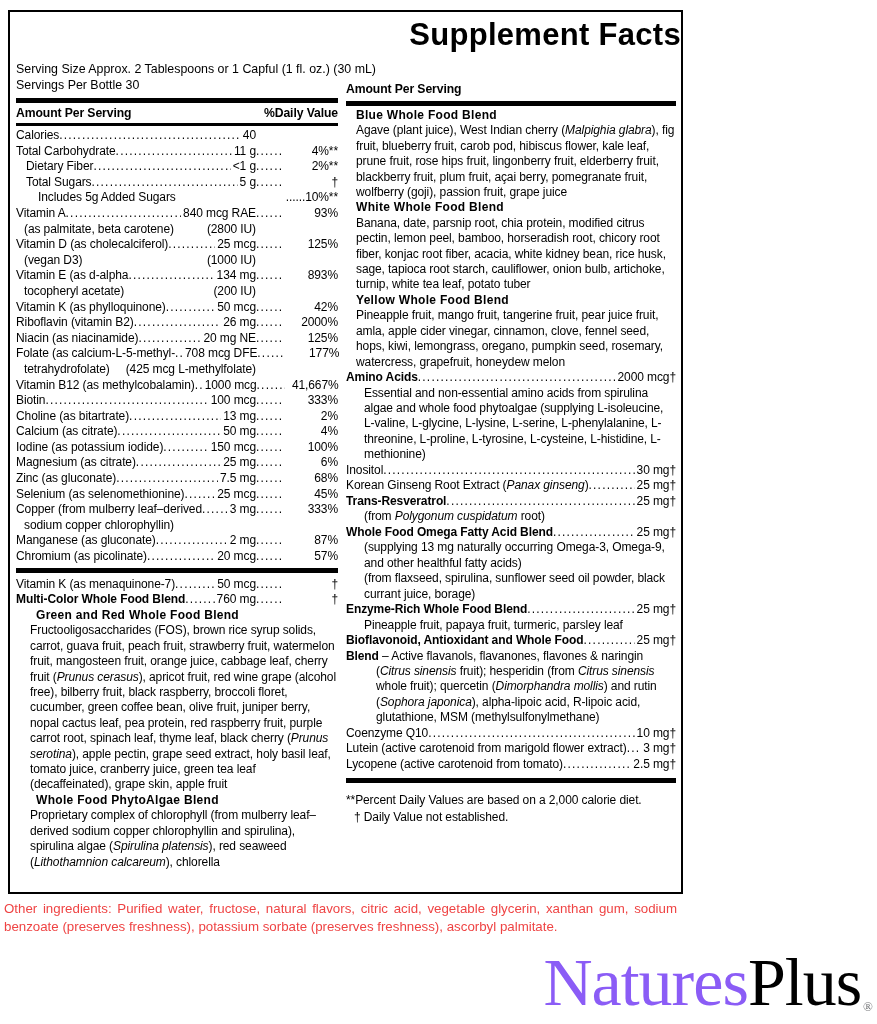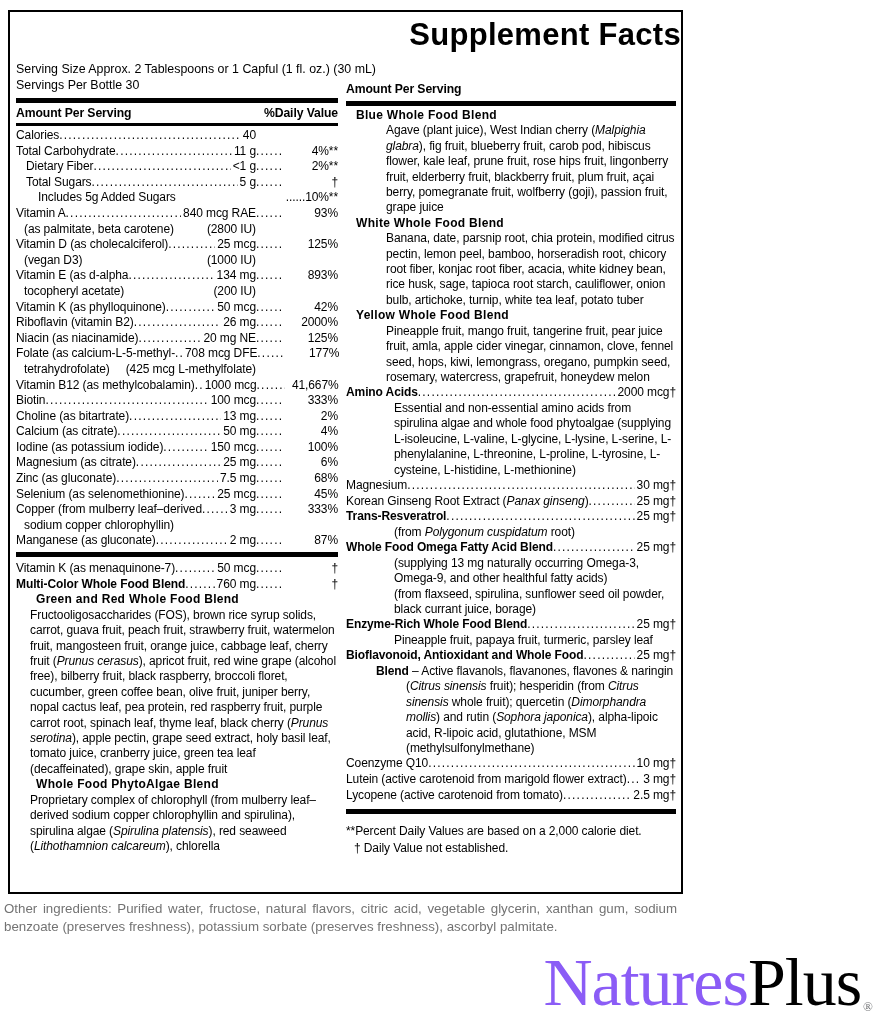--- a/index.html
+++ b/index.html
@@ -24,27 +24,27 @@
   .ld{flex:1 1 auto;min-width:8px;overflow:hidden;white-space:nowrap;}
   .ld2{flex:0 0 28px;overflow:hidden;white-space:nowrap;}
   .ld::after,.ld2::after{content:"..........................................................................................................";letter-spacing:1.2px;font-weight:normal;}
   .off::after{content:"";}
   .amt{white-space:nowrap;margin-left:2px;}
   .dvv{flex:0 0 54px;text-align:right;white-space:nowrap;}
   .dvv.auto{flex:0 0 auto;min-width:54px;text-align:right;}
   .lh{font-weight:bold;padding-left:20px;letter-spacing:.3px;line-height:15.6px;}
   .lp{padding-left:14px;line-height:15.4px;}
   .rh{font-weight:bold;padding-left:10px;letter-spacing:.3px;line-height:15.4px;}
-  .rp{padding-left:10px;line-height:15.4px;margin-left:30px;}
+  .rp{padding-left:10px;line-height:15.4px;}
   .rp.pind{padding-left:18px;}
   .rp.hang{padding-left:30px;text-indent:-30px;}
   #footnotes{margin-top:9px;font-size:12px;}
   .fn{line-height:16.5px;}
   .fn.pad{padding-left:8px;}
-  #other{position:absolute;left:4px;top:900px;width:673px;font-size:13.3px;line-height:17.5px;text-align:justify;color:#737373;}
+  #other{position:absolute;left:4px;top:900px;width:673px;font-size:13.3px;line-height:17.5px;text-align:justify;color:#ef4444;}
   #logo{position:absolute;right:4px;top:948px;display:flex;align-items:flex-end;
         font-family:"Liberation Serif",serif;font-size:68px;line-height:1;letter-spacing:-1px;}
   .logo-reg{font-size:13px;letter-spacing:0;padding:0 0 3px 2px;}
 </style>
 </head>
 <body>
 
 <div id="page">
   <div id="panel">
     <div id="title">Supplement Facts</div>
@@ -242,20 +242,27 @@
             <span class="amt"></span>
             <span class="ld2 off"></span>
             <span class="dvv"></span>
           </div>
           <div class="rw">
             <span class="nm">Manganese (as gluconate)</span>
             <span class="ld"></span>
             <span class="amt">2 mg</span>
             <span class="ld2"></span>
             <span class="dvv">87%</span>
+          </div>
+          <div class="rw">
+            <span class="nm">Chromium (as picolinate)</span>
+            <span class="ld"></span>
+            <span class="amt">20 mcg</span>
+            <span class="ld2"></span>
+            <span class="dvv">57%</span>
           </div>
         </div>
       <div id="lbar2" class="bar5"></div>
       <div id="left-rows2">
           <div class="rw">
             <span class="nm">Vitamin K (as menaquinone-7)</span>
             <span class="ld"></span>
             <span class="amt">50 mcg</span>
             <span class="ld2"></span>
             <span class="dvv">†</span>
@@ -284,21 +291,21 @@
           <div class="rp">Banana, date, parsnip root, chia protein, modified citrus pectin, lemon peel, bamboo, horseradish root, chicory root fiber, konjac root fiber, acacia, white kidney bean, rice husk, sage, tapioca root starch, cauliflower, onion bulb, artichoke, turnip, white tea leaf, potato tuber</div>
           <div class="rh">Yellow Whole Food Blend</div>
           <div class="rp">Pineapple fruit, mango fruit, tangerine fruit, pear juice fruit, amla, apple cider vinegar, cinnamon, clove, fennel seed, hops, kiwi, lemongrass, oregano, pumpkin seed, rosemary, watercress, grapefruit, honeydew melon</div>
           <div class="rw">
             <span class="nm b">Amino Acids</span>
             <span class="ld"></span>
             <span class="amt">2000 mcg†</span>
           </div>
           <div class="rp pind">Essential and non-essential amino acids from spirulina algae and whole food phytoalgae (supplying L-isoleucine, L-valine, L-glycine, L-lysine, L-serine, L-phenylalanine, L-threonine, L-proline, L-tyrosine, L-cysteine, L-histidine, L-methionine)</div>
           <div class="rw">
-            <span class="nm">Magnesium</span>
+            <span class="nm">Inositol</span>
             <span class="ld"></span>
             <span class="amt">30 mg†</span>
           </div>
           <div class="rw">
             <span class="nm">Korean Ginseng Root Extract (<i>Panax ginseng</i>)</span>
             <span class="ld"></span>
             <span class="amt">25 mg†</span>
           </div>
           <div class="rw">
             <span class="nm b">Trans-Resveratrol</span>

